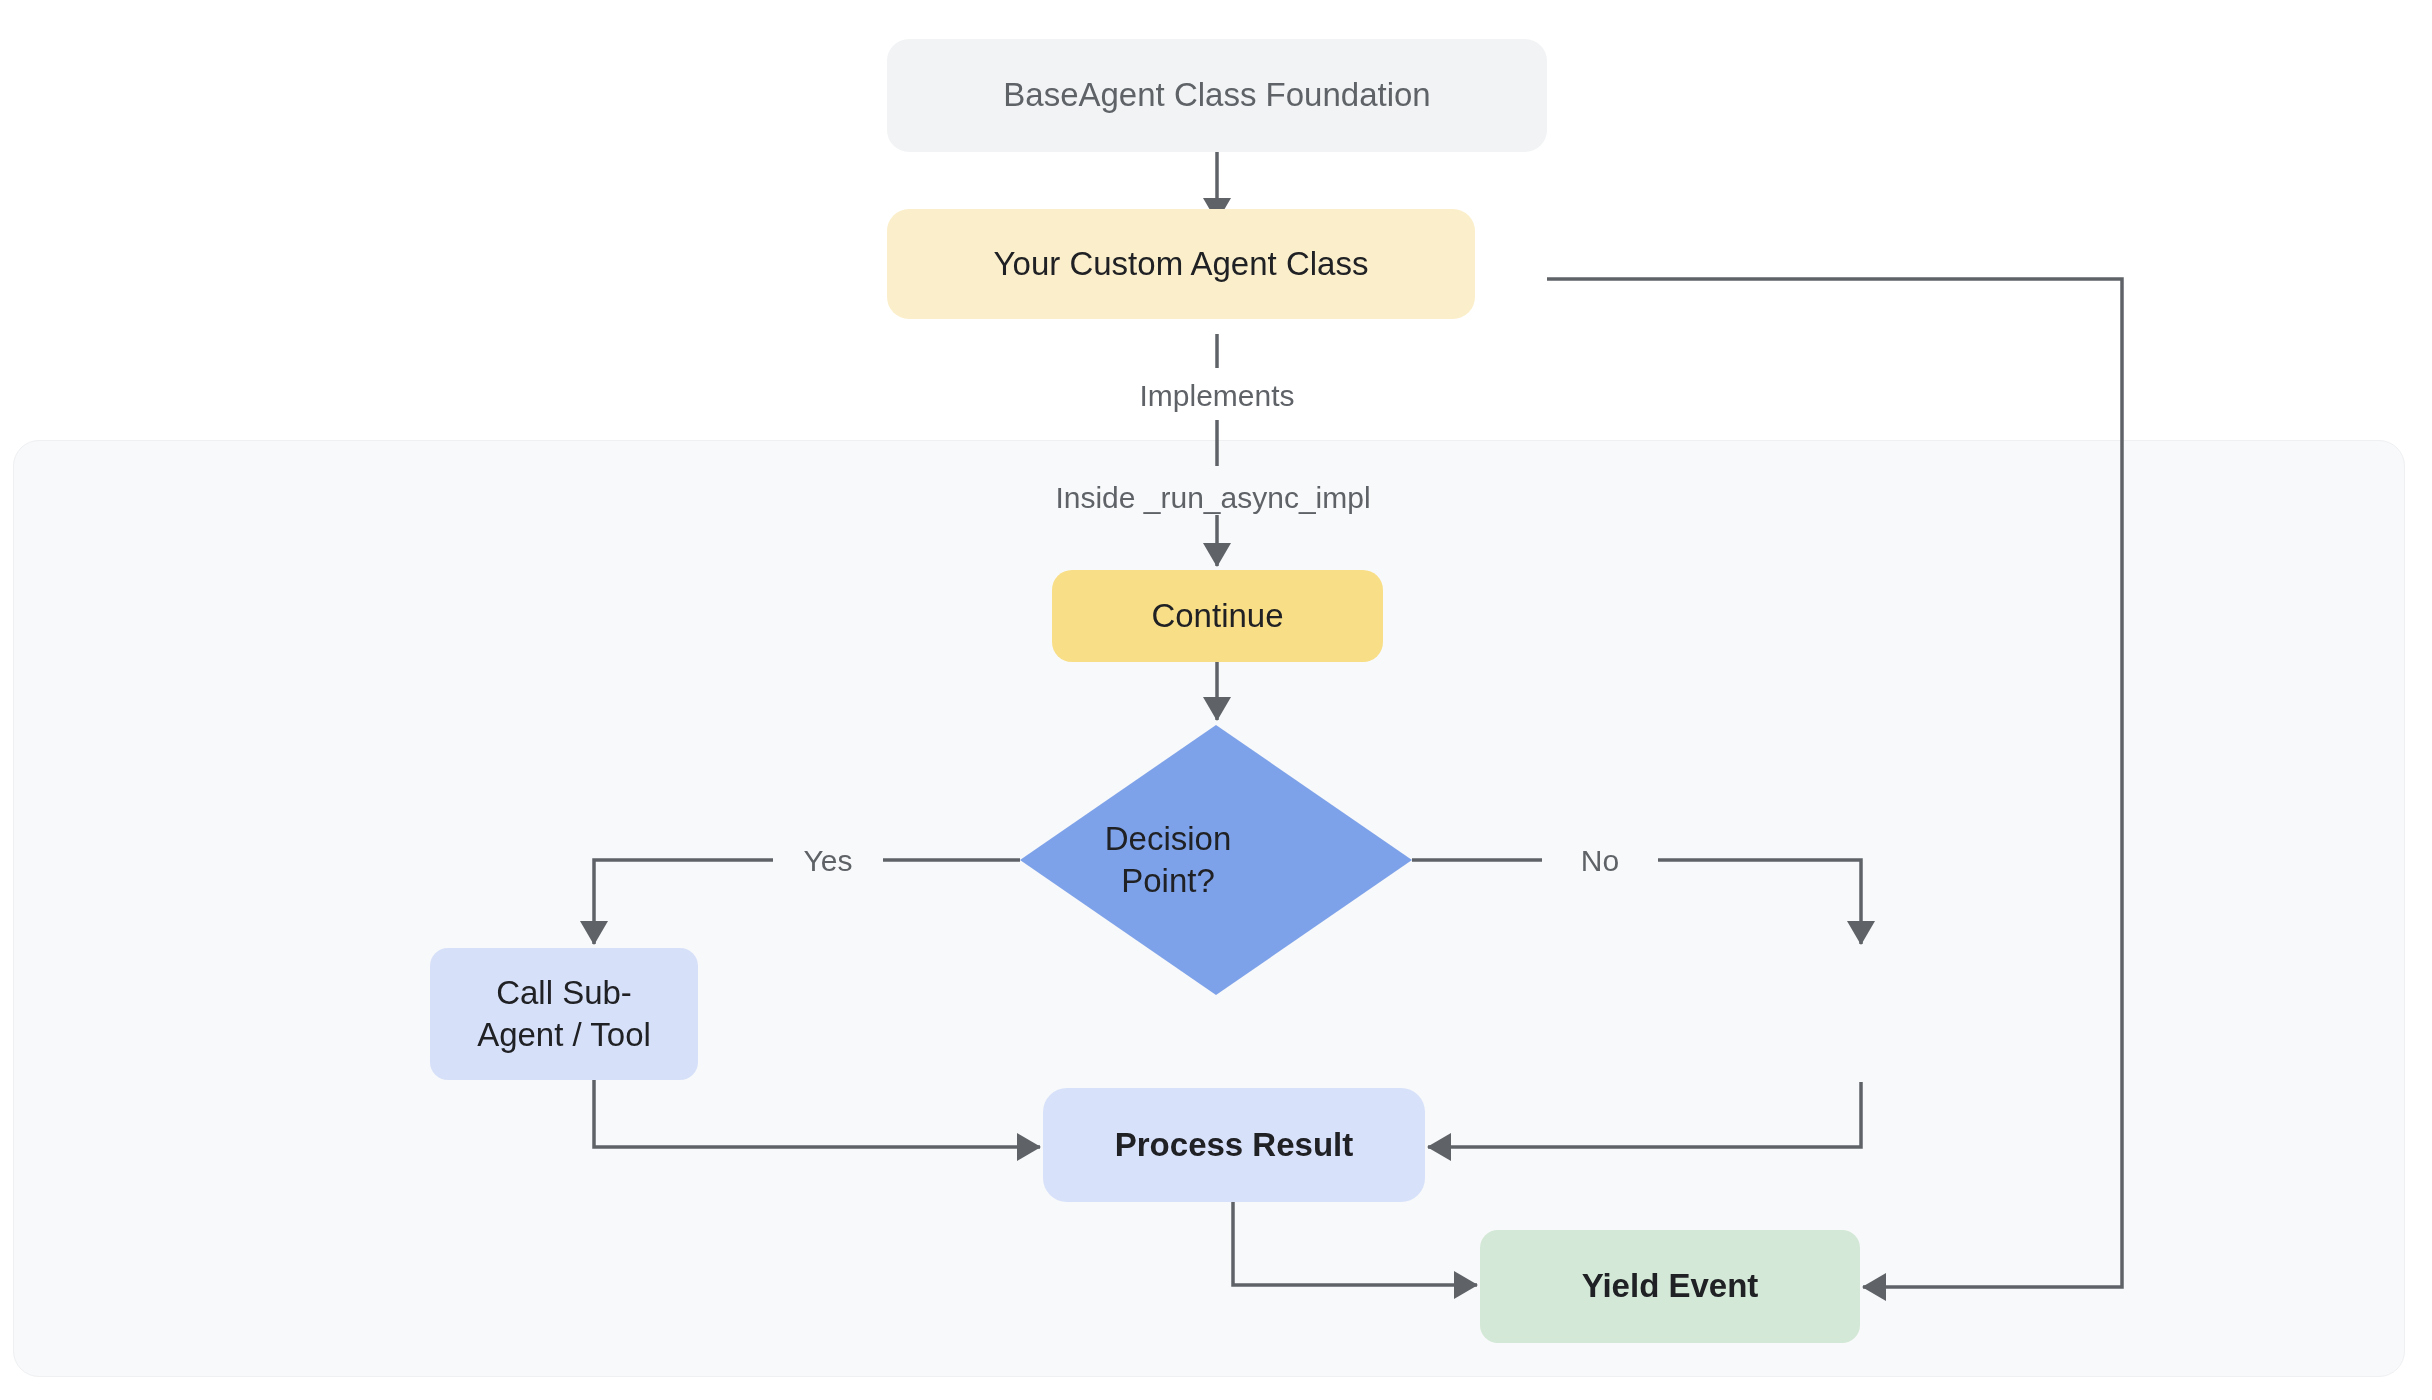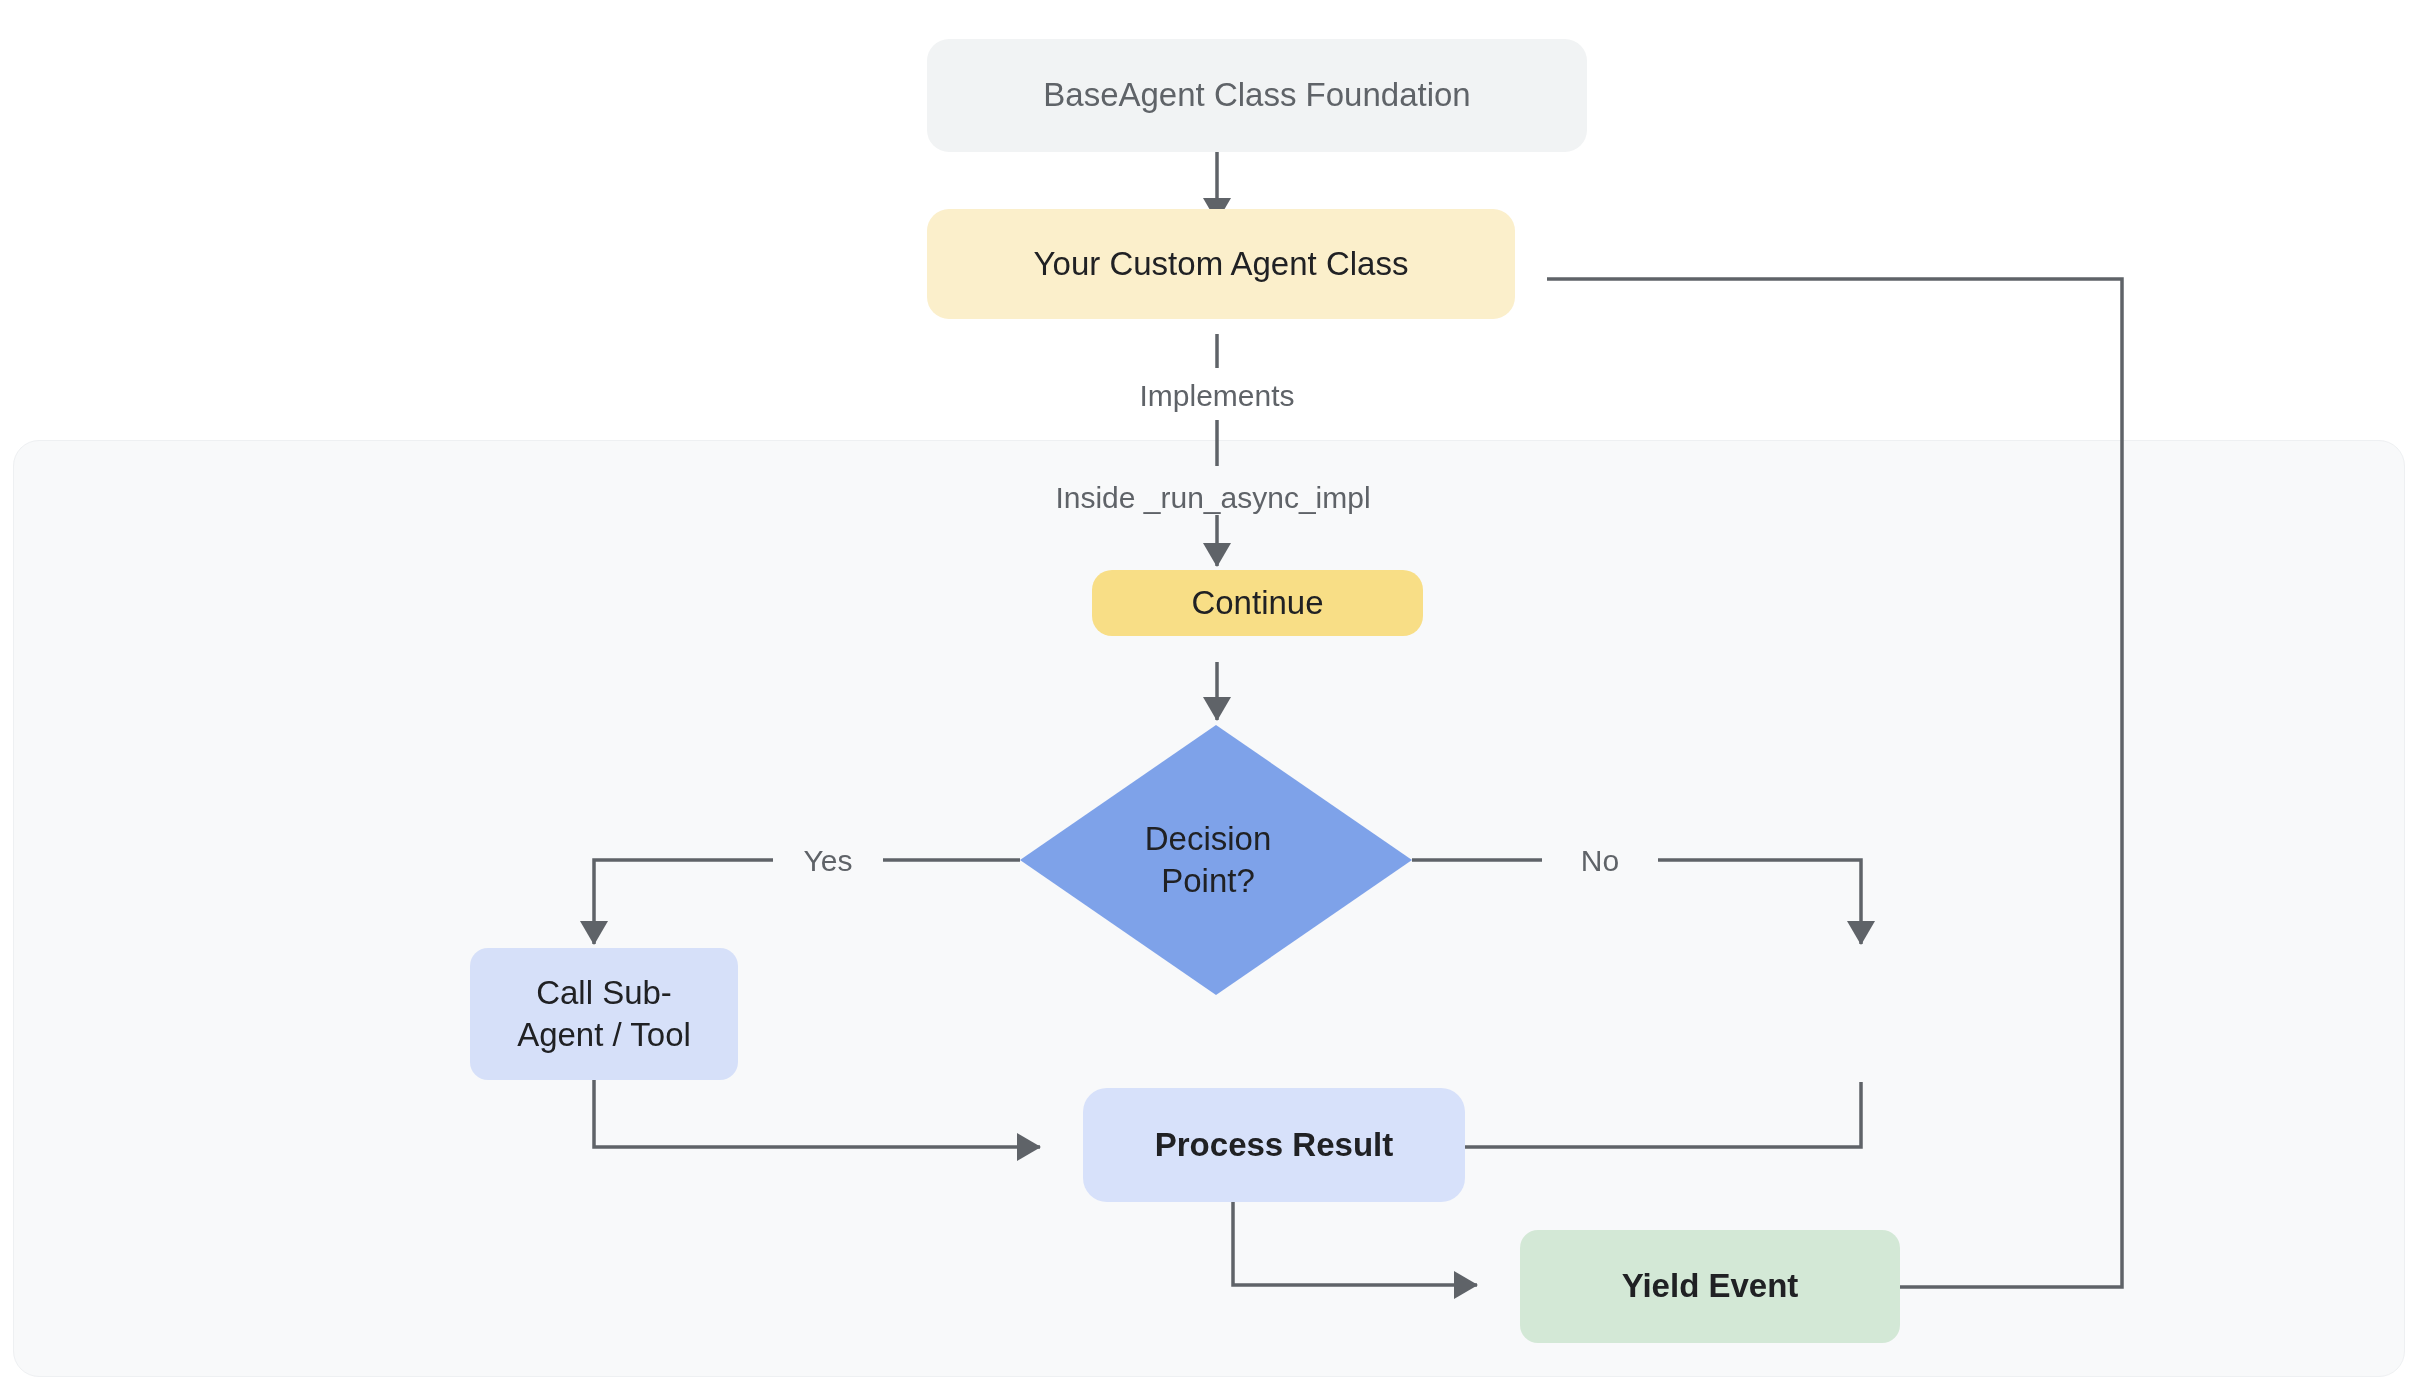--- a/index.html
+++ b/index.html
@@ -40,33 +40,32 @@
     flex-direction: column;
     align-items: center;
     justify-content: center;
     text-align: center;
     border-radius: 22px;
     font-size: 33px;
     line-height: 1.28;
     color: #202124;
     z-index: 2;
     box-sizing: border-box;
-    margin-left: 40px;
   }
   .n-foundation {
     left: 887px; top: 39px; width: 660px; height: 113px;
     background: #F1F3F4;
     color: #5F6368;
   }
   .n-agent {
     left: 887px; top: 209px; width: 588px; height: 110px;
     background: #FBEFCB;
   }
   .n-continue {
-    left: 1052px; top: 570px; width: 331px; height: 66px;
+    left: 1052px; top: 570px; width: 331px; height: 92px;
     background: #F8DE86;
     border-radius: 20px;
   }
   .n-decision {
     left: 972px; top: 725px; width: 392px; height: 270px;
     background: transparent;
     border-radius: 0;
   }
   .n-call {
     left: 430px; top: 948px; width: 268px; height: 132px;

